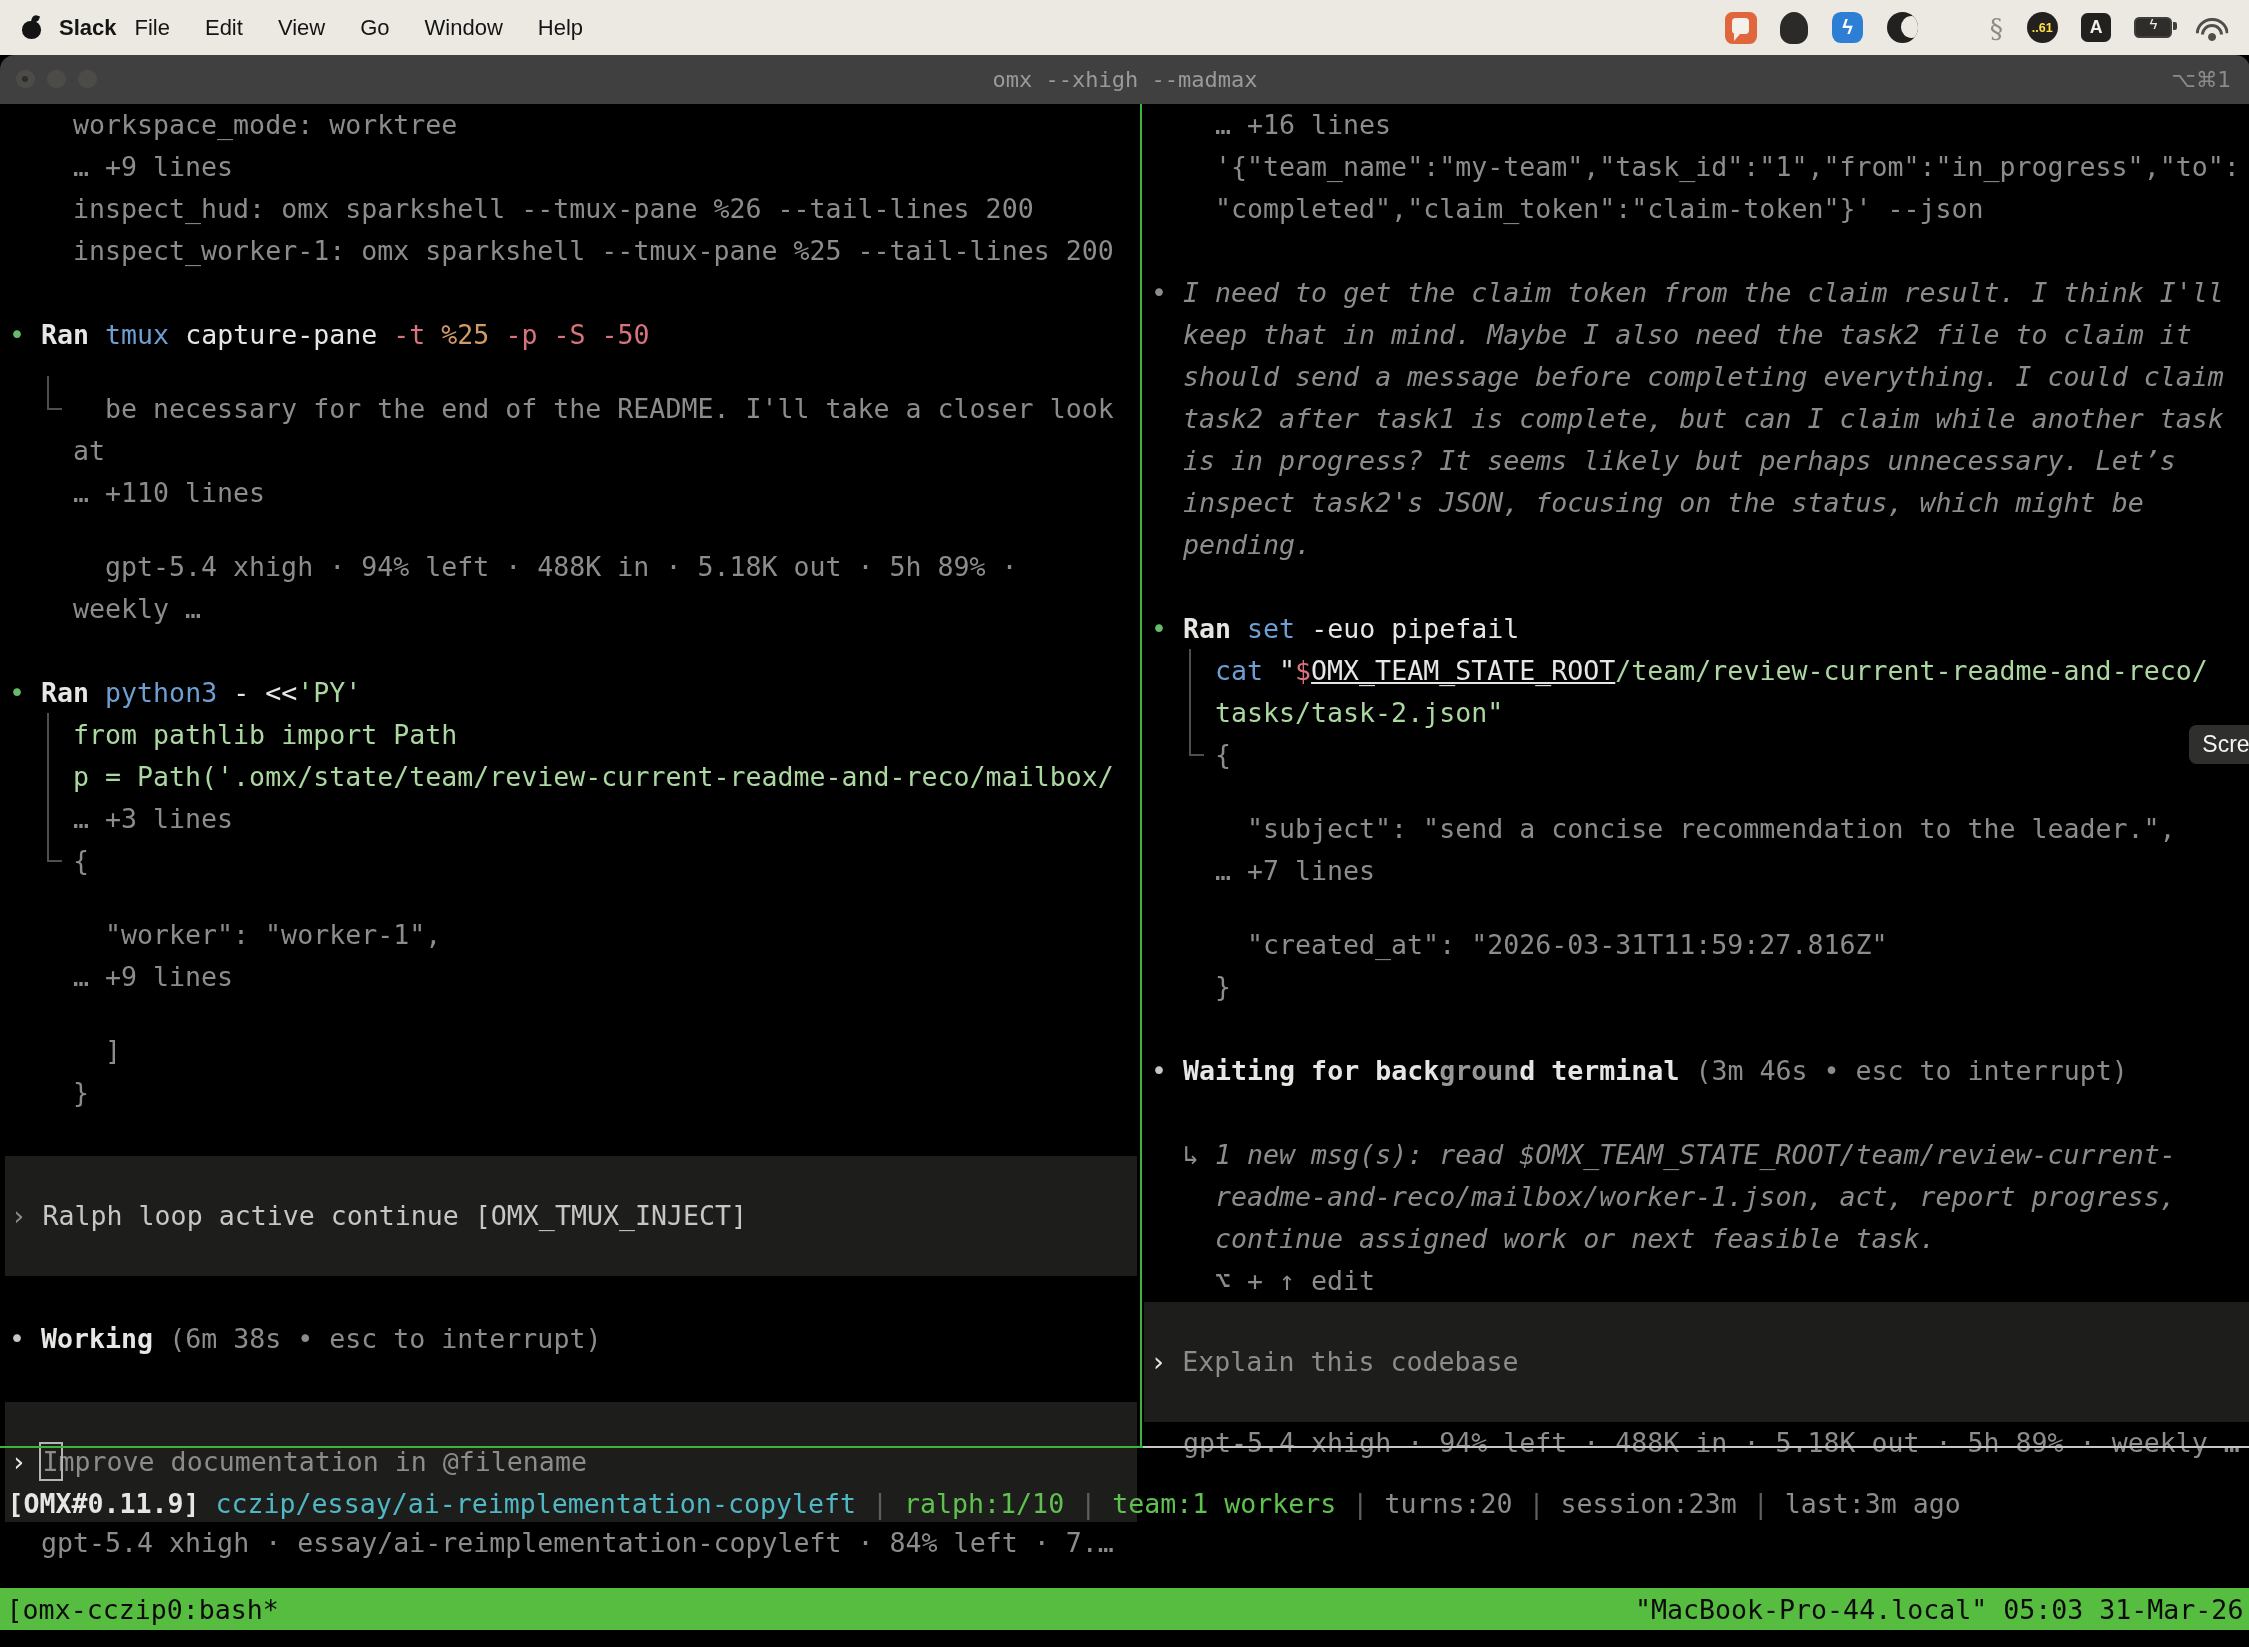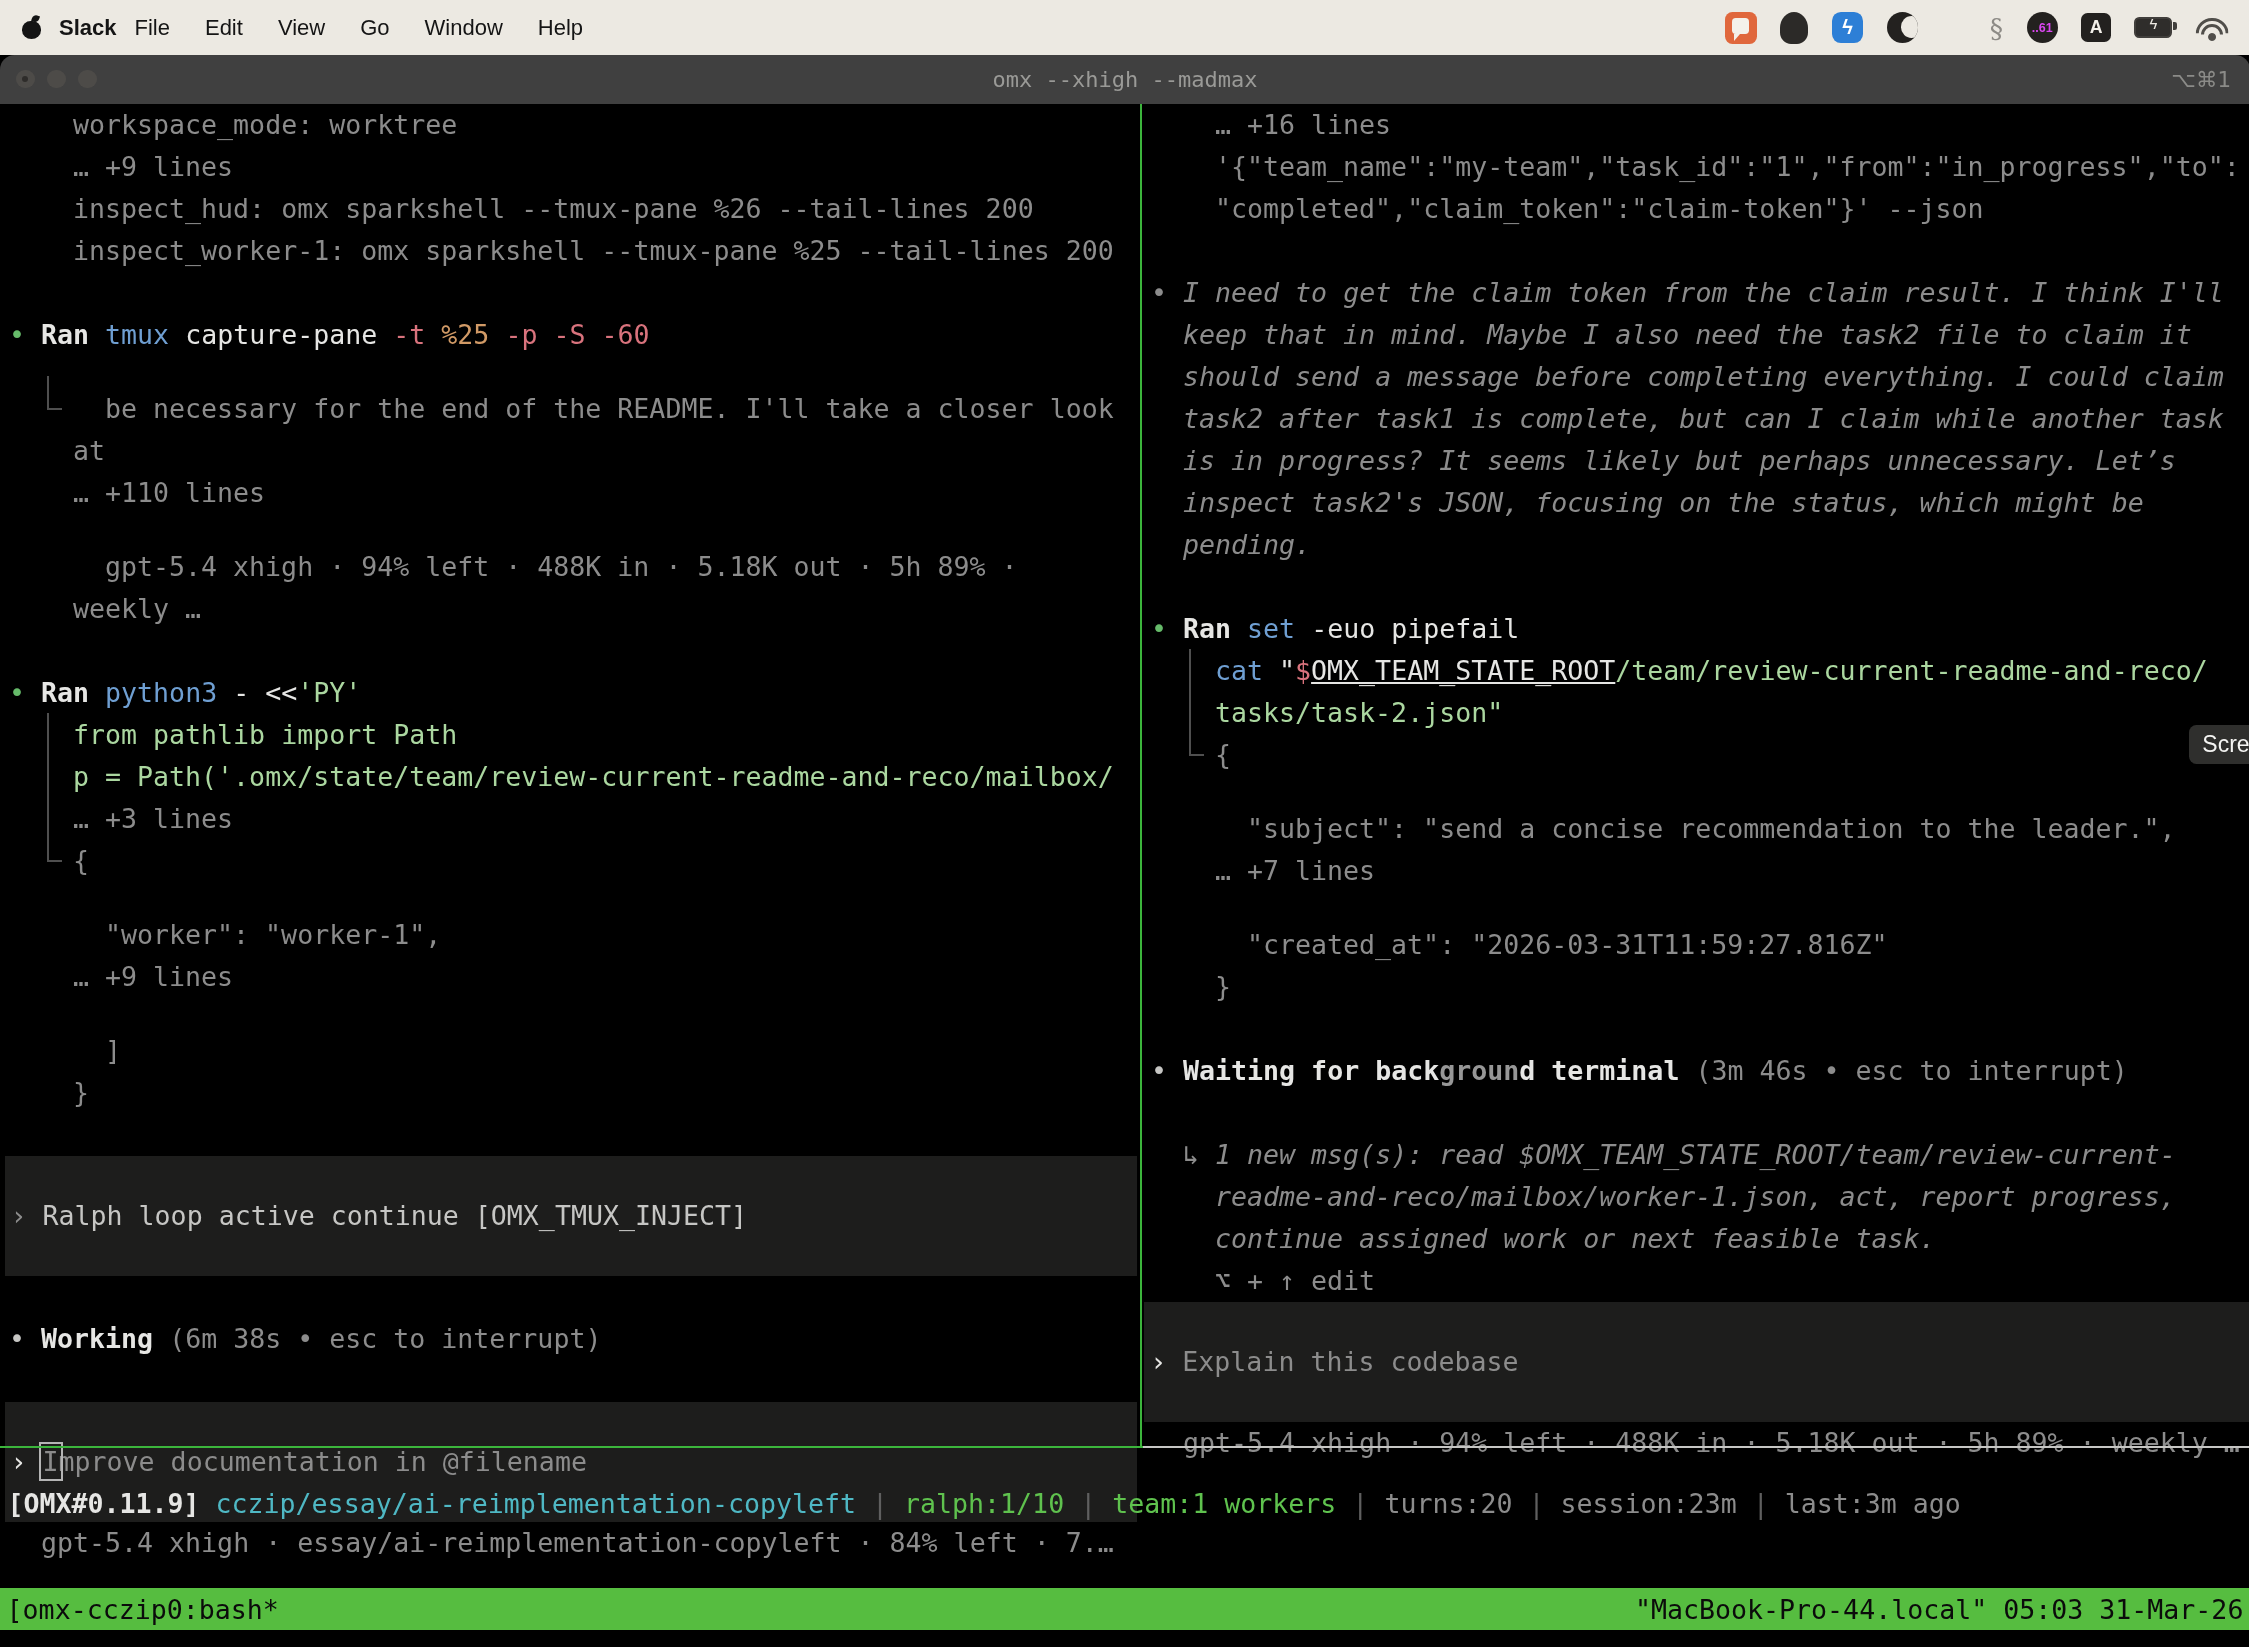--- a/index.html
+++ b/index.html
@@ -22,21 +22,21 @@
   .ic-chat::before{content:"";position:absolute;left:8.9px;top:22px;width:0;height:0;border-left:6.6px solid #f4f1ea;border-bottom:7.4px solid transparent;}
   .ic-shield{width:28px;height:32px;background:#2c2a28;border-radius:14px 14px 11px 11px/16px 16px 11.8px 11.8px;
     display:grid;grid-template-columns:5.9px 5.9px;grid-template-rows:5.9px 5.9px 5.9px;gap:2.2px;align-content:center;justify-content:center;}
   .ic-shield i{background:#d9d6d0;border-radius:1.5px;}
   .ic-bolt{width:31px;height:31px;background:#2d7fd6;border-radius:8.9px;transform:rotate(0deg);color:#fff;font-size:20px;font-weight:bold;}
   .ic-cres{width:31px;height:31px;border-radius:50%;background:#23211f;position:relative;overflow:hidden;}
   .ic-cres::after{content:"";position:absolute;left:14px;top:3.7px;width:21.4px;height:22px;border-radius:50%;background:#ece9e2;}
   .ic-dots{display:grid;grid-template-columns:repeat(3,5.9px);grid-template-rows:repeat(3,5.9px);gap:3.7px;}
   .ic-dots i{border-radius:50%;}
   .ic-squig{font-size:26.6px;color:#8d8b86;font-family:"DejaVu Serif",serif;}
-  .ic-61{width:31px;height:31px;border-radius:50%;background:#23211f;color:#d946ef;font-size:12.5px;font-weight:bold;
+  .ic-61{width:31px;height:31px;border-radius:50%;background:#23211f;color:#fde047;font-size:12.5px;font-weight:bold;
     font-family:"Liberation Sans",sans-serif;}
   .ic-akey{width:29.5px;height:29.5px;border-radius:6.6px;background:#23211f;color:#f2efe9;font-size:17.7px;font-weight:bold;
     font-family:"Liberation Sans",sans-serif;}
   .ic-batt{width:34px;height:17.7px;border:2.2px solid #413f3c;border-radius:5.2px;position:relative;background:#2f2d2b;}
   .ic-batt::after{content:"";position:absolute;right:-6.6px;top:3.7px;width:3.7px;height:7.4px;background:#413f3c;border-radius:0 2.2px 2.2px 0;}
   .ic-batt .b{position:absolute;left:0;top:-2.2px;width:100%;text-align:center;color:#ece9e2;font-size:14.8px;}
   .ic-wifi{position:relative;width:32px;height:25px;}
   .ic-wifi i{position:absolute;left:50%;bottom:0;transform:translateX(-50%);border:3px solid #504e4a;border-radius:50%;
     clip-path:inset(0 0 52% 0);}
   .ic-wifi .w1{width:26.6px;height:26.6px;bottom:-10.3px;}
@@ -158,21 +158,21 @@
       <div class="win-short">⌥⌘1</div>
     </div>
 
     <div class="termwrap">
       <div class="pane pane-left" id="left-pane">
           <div class="t-line ind4"><span class="s-gy">workspace_mode: worktree</span></div>
           <div class="t-line ind4"><span class="s-gy">… +9 lines</span></div>
           <div class="t-line ind4"><span class="s-gy">inspect_hud: omx sparkshell --tmux-pane %26 --tail-lines 200</span></div>
           <div class="t-line ind4"><span class="s-gy">inspect_worker-1: omx sparkshell --tmux-pane %25 --tail-lines 200</span></div>
           <div class="t-line"></div>
-          <div class="t-line"><span class="s-gb">• </span><span class="s-wh s-b">Ran </span><span class="s-bl">tmux </span><span class="s-wh">capture-pane </span><span class="s-rd">-t </span><span class="s-or">%25 </span><span class="s-rd">-p </span><span class="s-rd">-S </span><span class="s-rd">-60</span></div>
+          <div class="t-line"><span class="s-gb">• </span><span class="s-wh s-b">Ran </span><span class="s-bl">tmux </span><span class="s-wh">capture-pane </span><span class="s-rd">-t </span><span class="s-or">%25 </span><span class="s-rd">-p </span><span class="s-rd">-S </span><span class="s-rd">-50</span></div>
           <div class="t-line ind6"><span class="corner"></span><span class="s-gy">be necessary for the end of the README. I'll take a closer look</span></div>
           <div class="t-line ind4"><span class="s-gy">at</span></div>
           <div class="t-line ind4"><span class="s-gy">… +110 lines</span></div>
           <div class="t-line ind6"><span class="s-gy">gpt-5.4 xhigh · 94% left · 488K in · 5.18K out · 5h 89% ·</span></div>
           <div class="t-line ind4"><span class="s-gy">weekly …</span></div>
           <div class="t-line"></div>
           <div class="t-line"><span class="s-gb">• </span><span class="s-wh s-b">Ran </span><span class="s-bl">python3 </span><span class="s-wh">- </span><span class="s-wh">&lt;&lt;</span><span class="s-st">'PY'</span></div>
           <div class="t-line ind4"><span class="vbar"></span><span class="s-st">from pathlib import Path</span></div>
           <div class="t-line ind4"><span class="vbar"></span><span class="s-st">p = Path('.omx/state/team/review-current-readme-and-reco/mailbox/</span></div>
           <div class="t-line ind4"><span class="vbar"></span><span class="s-gy">… +3 lines</span></div>

